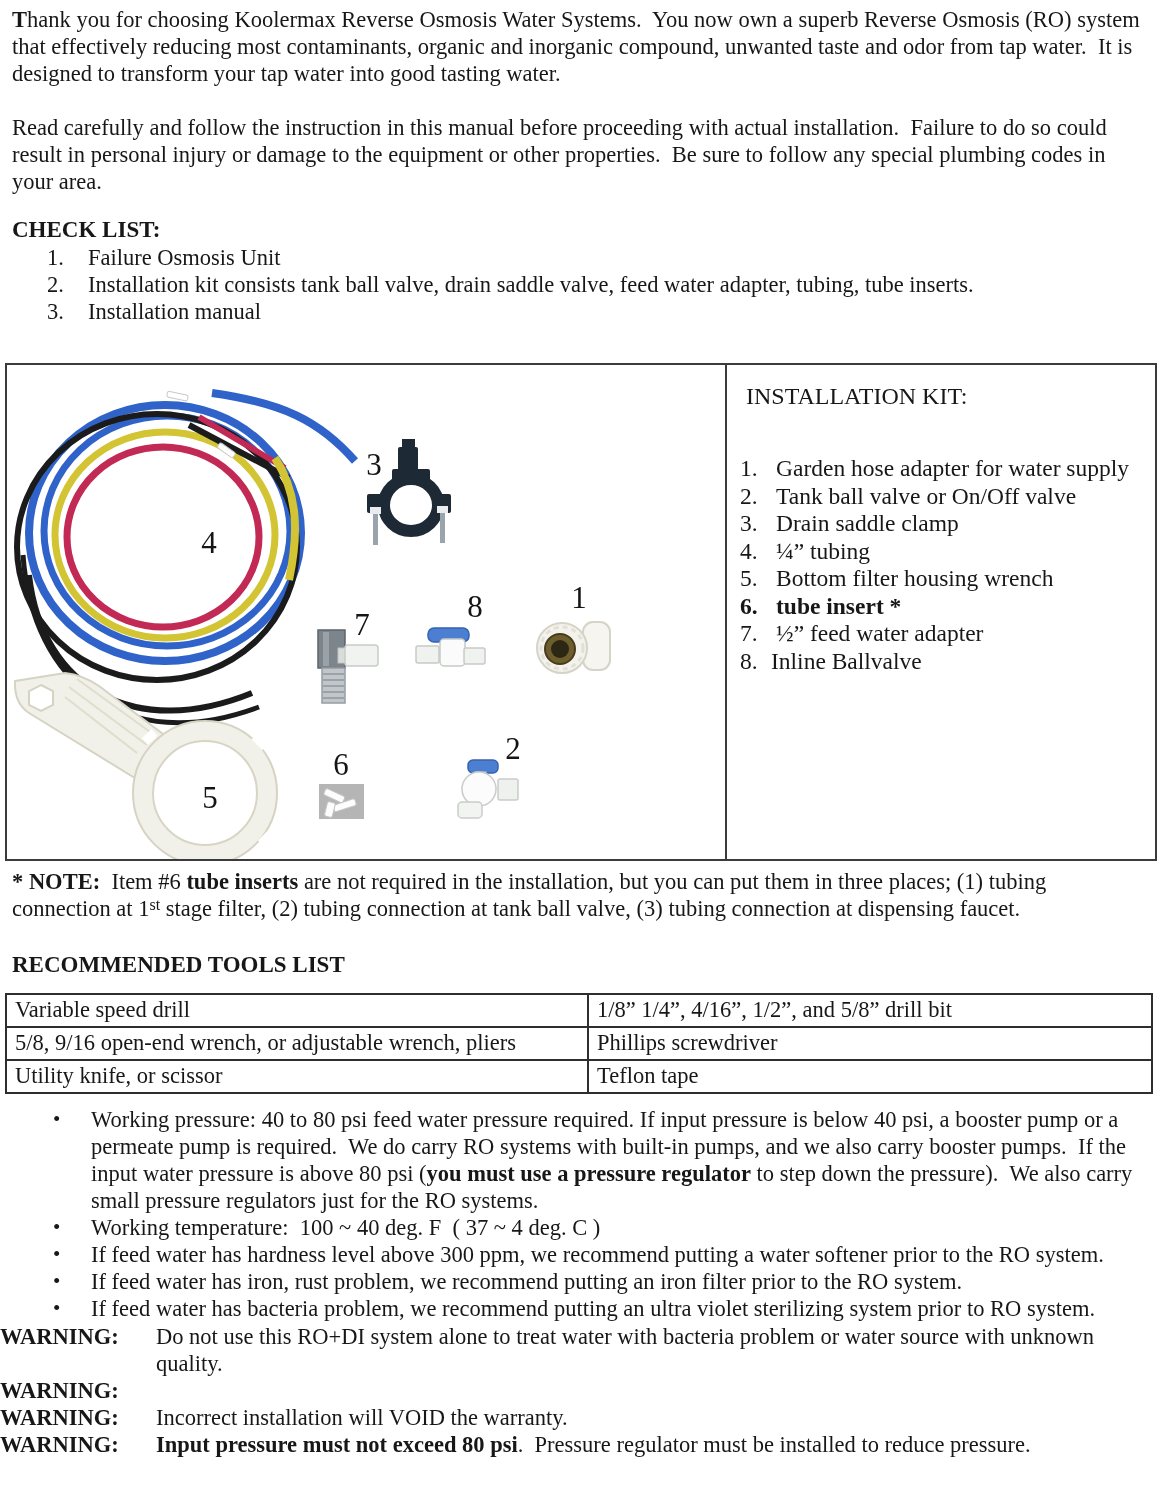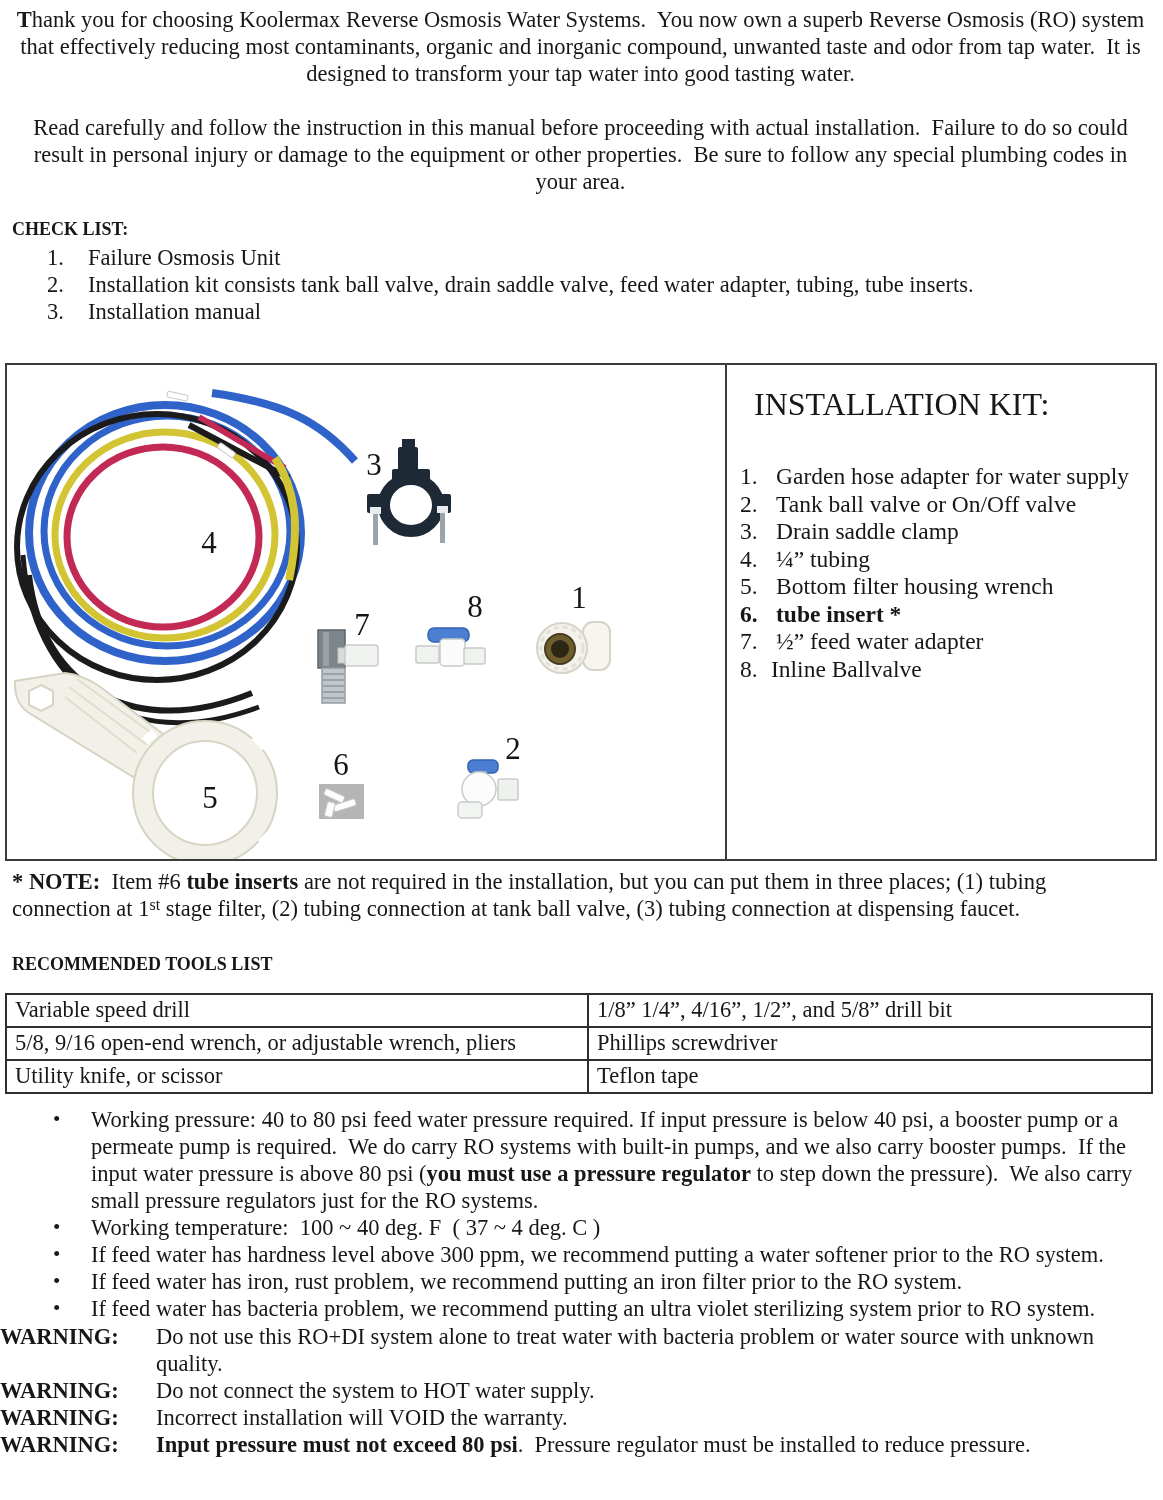--- a/index.html
+++ b/index.html
@@ -3,36 +3,36 @@
 <meta charset="utf-8">
 <style>
   html,body{margin:0;padding:0;background:#fff;}
   body{
     width:1163px;height:1500px;position:relative;overflow:hidden;
     font-family:"Liberation Serif","DejaVu Serif",serif;
     font-size:22.5px;line-height:27px;color:#171717;
   }
   .t{white-space:pre-wrap;}
   .page{padding-top:6px;}
-  .para{margin:0 14px 0 12px;text-align:center;}
+  .para{margin:0 14px 0 12px;}
   .para2{margin-top:27px;}
-  .h{font-weight:bold;font-size:18px;margin:0 14px 0 12px;}
+  .h{font-weight:bold;font-size:23px;margin:0 14px 0 12px;}
   .h-check{margin-top:21px;}
   
   .clist{margin:1px 0 0 0;padding:0;list-style:none;}
   .clist li{display:flex;margin-left:47px;}
   .clist .num{width:41px;flex-shrink:0;}
   
   .figure-box{
     margin:38px 0 0 5px;width:1148px;height:494px;
     border:2px solid #3b3b3b;display:flex;background:#fff;
   }
   .fig-left{width:718px;position:relative;flex-shrink:0;}
   .fig-right{border-left:2px solid #3b3b3b;flex:1;padding:10px 6px 0 11px;}
-  .kit-title{font-size:32px;margin:16px;}
+  .kit-title{font-size:24px;margin:8px;}
   .klist{margin:45px 0 0 0;padding:0;list-style:none;font-size:23.5px;line-height:27.5px;}
   .klist li{display:flex;margin-left:2px;}
   .klist .num{width:36px;flex-shrink:0;}
   .kit-bold{font-weight:bold;}
   
   .note{margin:7px 14px 0 12px;}
   .note sup{font-size:16px;line-height:0;vertical-align:6px;}
   .b{font-weight:bold;}
   
   .h-tools{margin-top:29px;}
@@ -259,21 +259,20 @@
       </li>
   </ul>
 
   <div class="warnings">
     <div class="warn">
       <span class="lbl">WARNING:</span>
       <span class="txt t"><span class="t">Do not use this RO+DI system alone to treat water with bacteria problem or water source with unknown quality.</span><span class="b t"></span><span class="t"></span></span>
     </div>
     <div class="warn">
       <span class="lbl">WARNING:</span>
-      <span class="txt t"><span class="t">Do not connect the system to HOT water supply.</span><span class="b t"></span><span class="t"></span></span>
     </div>
     <div class="warn">
       <span class="lbl">WARNING:</span>
       <span class="txt t"><span class="t">Incorrect installation will VOID the warranty.</span><span class="b t"></span><span class="t"></span></span>
     </div>
     <div class="warn">
       <span class="lbl">WARNING:</span>
       <span class="txt t"><span class="t"></span><span class="b t">Input pressure must not exceed 80 psi</span><span class="t">.  Pressure regulator must be installed to reduce pressure.</span></span>
     </div>
   </div>

